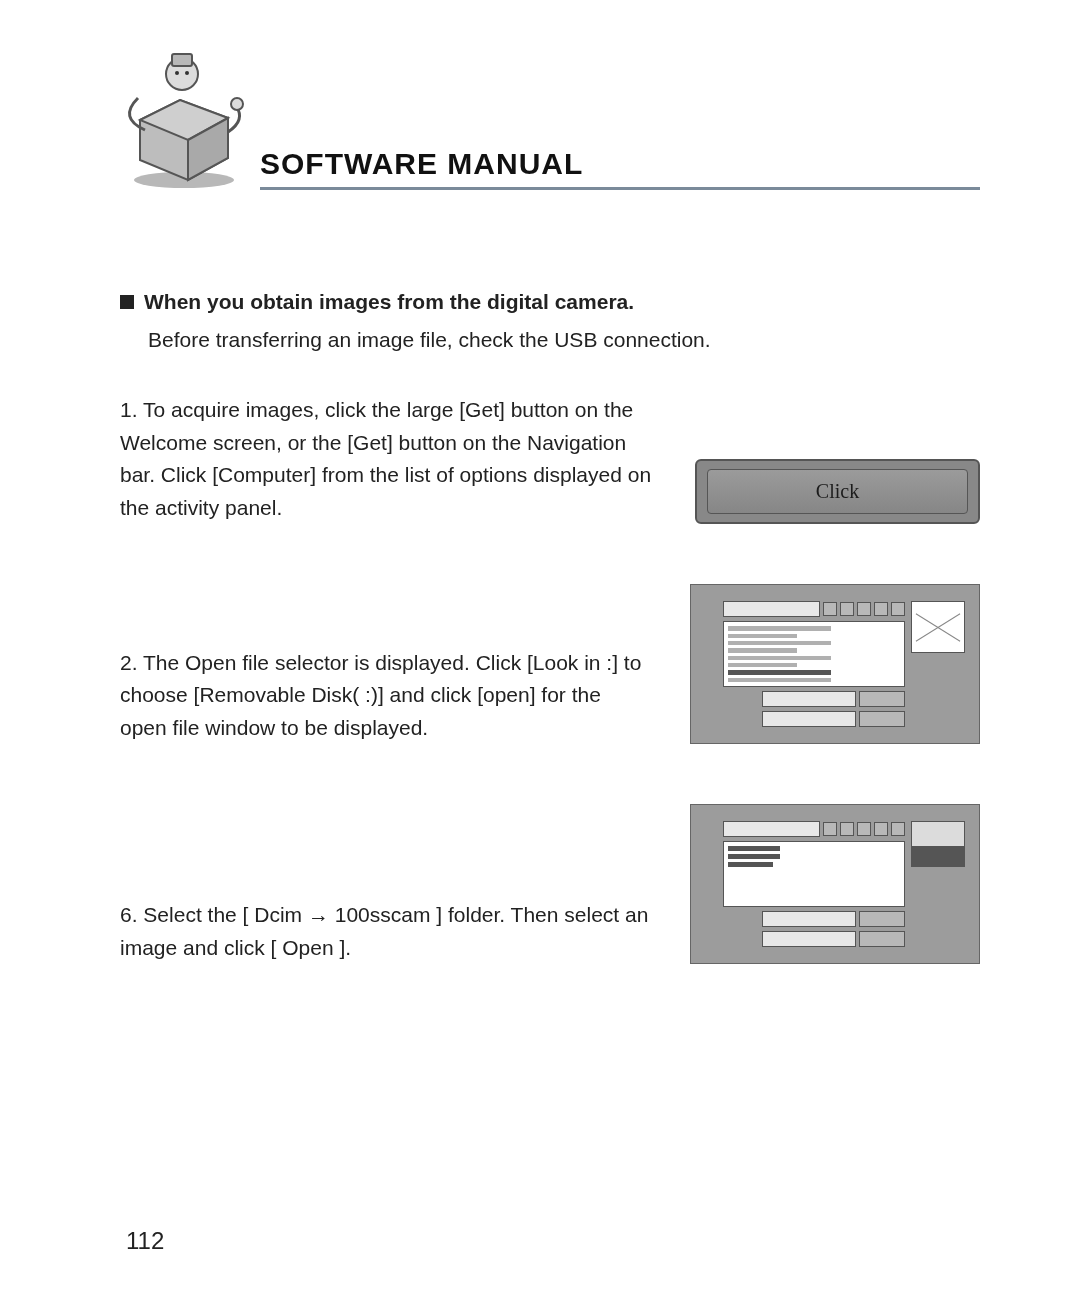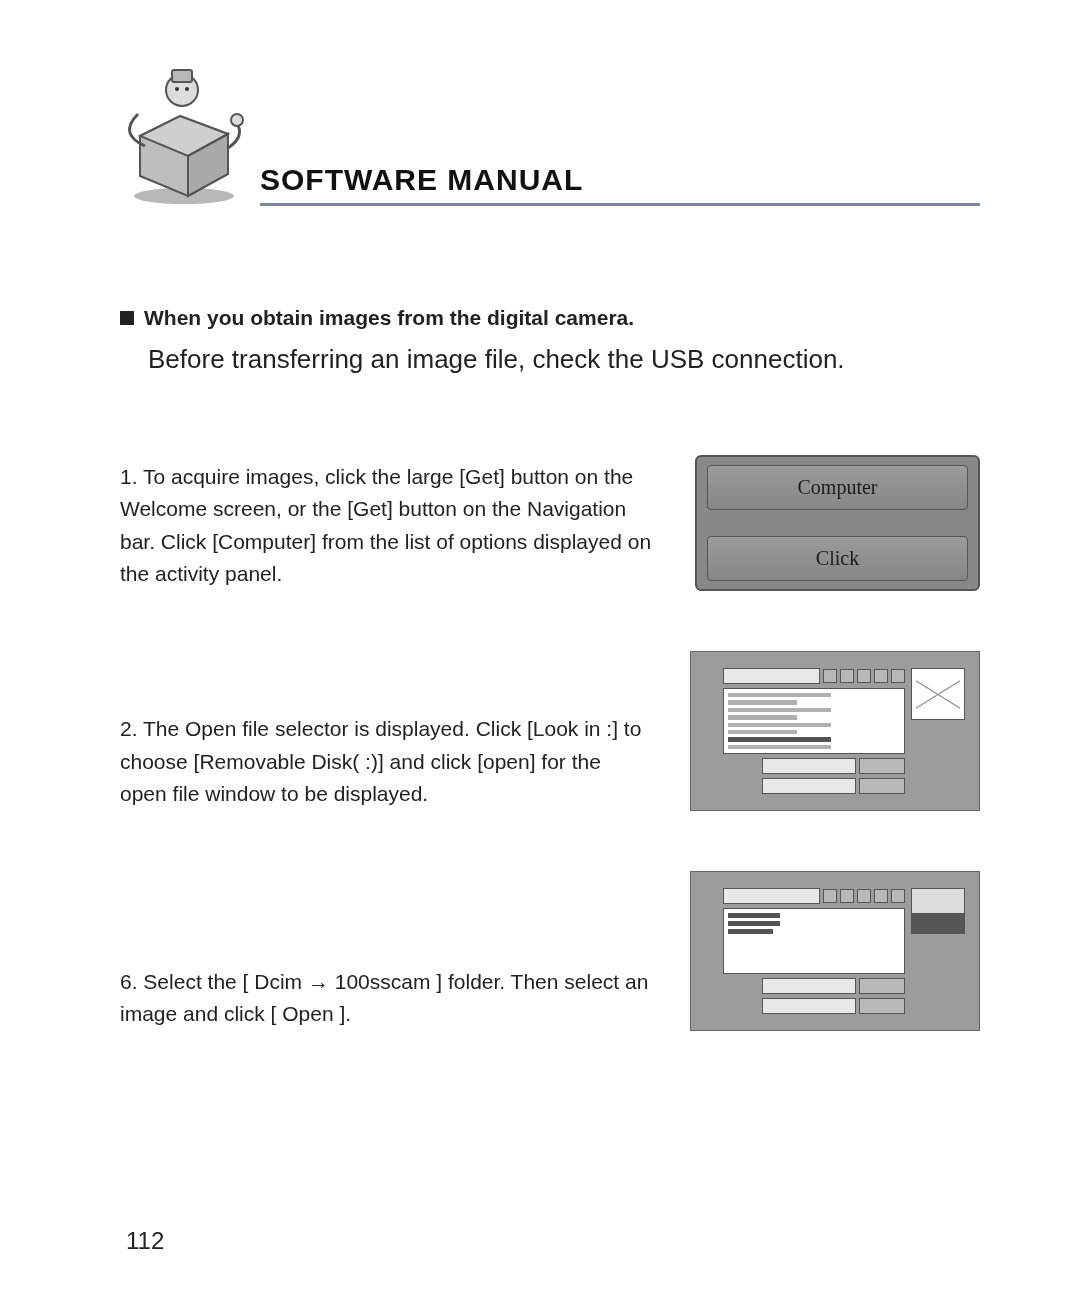--- a/index.html
+++ b/index.html
@@ -7,21 +7,21 @@
     padding: 0;
     background: #ffffff;
     font-family: Arial, Helvetica, sans-serif;
     color: #222;
     width: 1080px;
     height: 1295px;
     box-sizing: border-box;
     position: relative;
   }
   .page {
-    padding: 56px 100px 40px 110px;
+    padding: 40px 100px 40px 110px;
     box-sizing: border-box;
     height: 100%;
     position: relative;
   }
   .header-block {
     display: flex;
     align-items: flex-end;
     margin-bottom: 100px;
   }
   .mascot {
@@ -58,23 +58,23 @@
     height: 14px;
     background: #222;
     margin-right: 10px;
     flex: 0 0 auto;
   }
   .section-heading {
     font-weight: 700;
     font-size: 21px;
   }
   .section-intro {
-    font-size: 26px;
+    font-size: 21px;
     margin-left: 28px;
-    margin-bottom: 80px;
+    margin-bottom: 42px;
   }
   .step-row {
     display: flex;
     align-items: flex-end;
     margin-bottom: 60px;
     gap: 38px;
   }
   .step-text {
     font-size: 21px;
     line-height: 1.55;
@@ -231,21 +231,20 @@
     <div class="section-heading-row">
       <span class="bullet-icon"></span>
       <span class="section-heading">When you obtain images from the digital camera.</span>
     </div>
     <div class="section-intro">Before transferring an image file, check the USB connection.</div>
 
     <div class="step-row">
       <div class="step-text">1. To acquire images, click the large [Get] button on the Welcome screen, or the [Get] button on the Navigation bar. Click [Computer] from the list of options displayed on the activity panel.</div>
       <div class="illus">
         <div class="illus-buttons">
-          <div class="illus-btn">Computer</div>
           <div class="illus-btn">Click</div>
         </div>
       </div>
     </div>
 
     <div class="step-row">
       <div class="step-text">2. The Open file selector is displayed. Click [Look in :] to choose [Removable Disk( :)] and click [open] for the open file window to be displayed.</div>
       <div class="illus">
         <div class="dialog-box">
           <div class="dialog-body">

